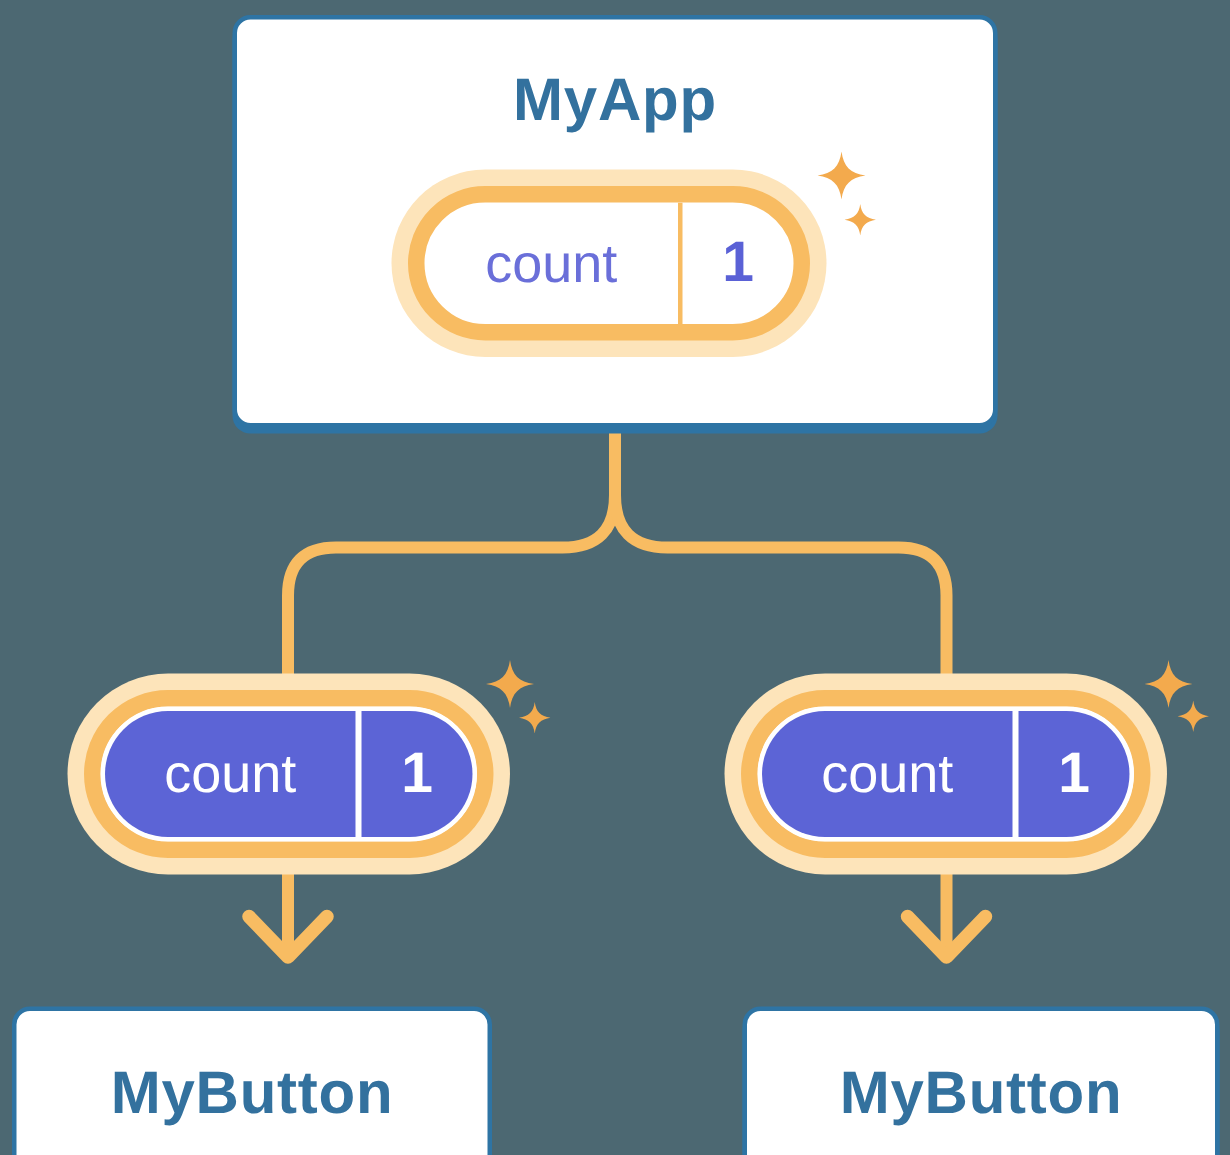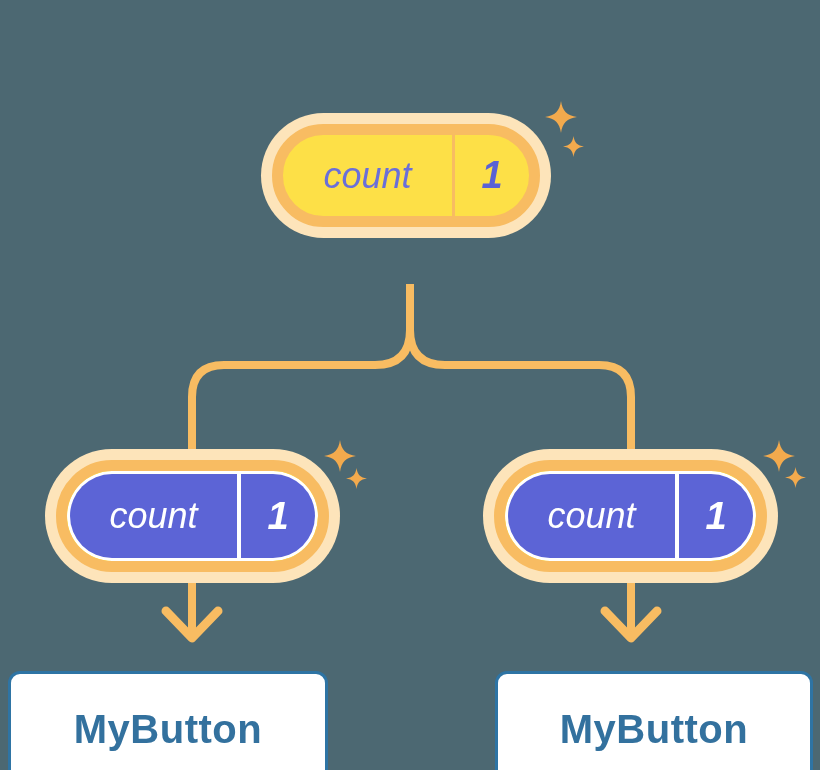--- a/index.html
+++ b/index.html
@@ -50,25 +50,24 @@
     display: flex;
   }
   .pill-top   { left: 261px; top: 113px; width: 290px; height: 125px; }
   .pill-left  { left: 45px;  top: 449px; width: 295px; height: 134px; }
   .pill-right { left: 483px; top: 449px; width: 295px; height: 134px; }
 
   .pill-ring {
     flex: 1;
     border: 11px solid #F8BC62;
     border-radius: 999px;
-    background: #fde047;
+    background: #ffffff;
     display: flex;
     overflow: hidden;
     box-sizing: border-box;
-    font-style: italic;
   }
   .pill-gap {
     flex: 1;
     background: #FFFFFF;
     border-radius: 999px;
     padding: 3px;
     display: flex;
     box-sizing: border-box;
   }
   .pill-purple {
@@ -107,20 +106,23 @@
 
   <svg class="connector" viewBox="0 0 820 770">
     <path class="branch" d="M410 284 L410 330 Q410 365 375 365 L224 365 Q192 365 192 397 L192 455"></path>
     <path class="branch" d="M410 284 L410 330 Q410 365 445 365 L599 365 Q631 365 631 397 L631 455"></path>
     <path class="arrow-shaft" d="M192 574 L192 637"></path>
     <path class="arrow-head" d="M166 611 L192 638 L218 611"></path>
     <path class="arrow-shaft" d="M631 574 L631 637"></path>
     <path class="arrow-head" d="M605 611 L631 638 L657 611"></path>
   </svg>
 
+  <section class="card root-card">
+    <div class="component-title">MyApp</div>
+  </section>
 
   <div class="pill-halo pill-top state-colors">
     <div class="pill-ring">
       <span class="cell-label">count</span>
       <span class="cell-divider"></span>
       <span class="cell-value">1</span>
     </div>
   </div>
 
   <div class="pill-halo pill-left prop-colors">

